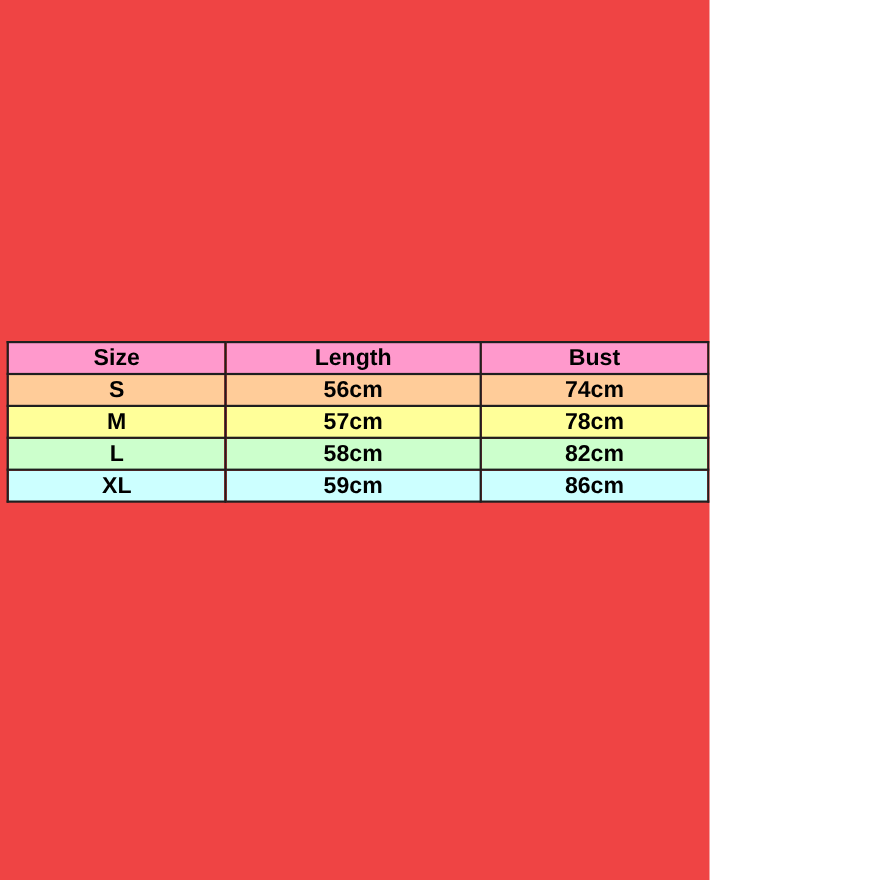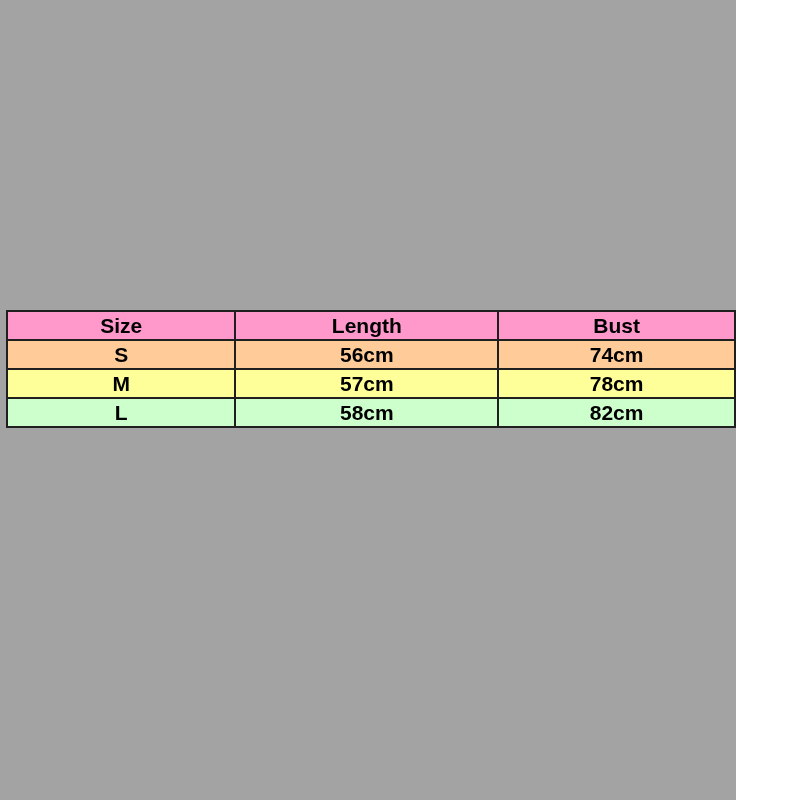--- a/index.html
+++ b/index.html
@@ -7,23 +7,23 @@
     padding: 0;
   }
   body {
     width: 800px;
     height: 800px;
     background: #ffffff;
     font-family: "Liberation Sans", sans-serif;
   }
   .canvas {
     position: relative;
-    width: 736px;
+    width: 645px;
     height: 800px;
-    background: #a3a3a3;
+    background: #ef4444;
     overflow: hidden;
   }
   table.size-chart {
     position: absolute;
     left: 6px;
     top: 310px;
     border-collapse: collapse;
     table-layout: fixed;
     border-spacing: 0;
   }
@@ -68,15 +68,20 @@
       <tr style="background-color: rgb(255, 255, 153);">
         <td>M</td>
         <td>57cm</td>
         <td>78cm</td>
       </tr>
       <tr style="background-color: rgb(204, 255, 204);">
         <td>L</td>
         <td>58cm</td>
         <td>82cm</td>
       </tr>
+      <tr style="background-color: rgb(204, 255, 255);">
+        <td>XL</td>
+        <td>59cm</td>
+        <td>86cm</td>
+      </tr>
     </tbody>
   </table>
 </div>
 
 </body></html>

